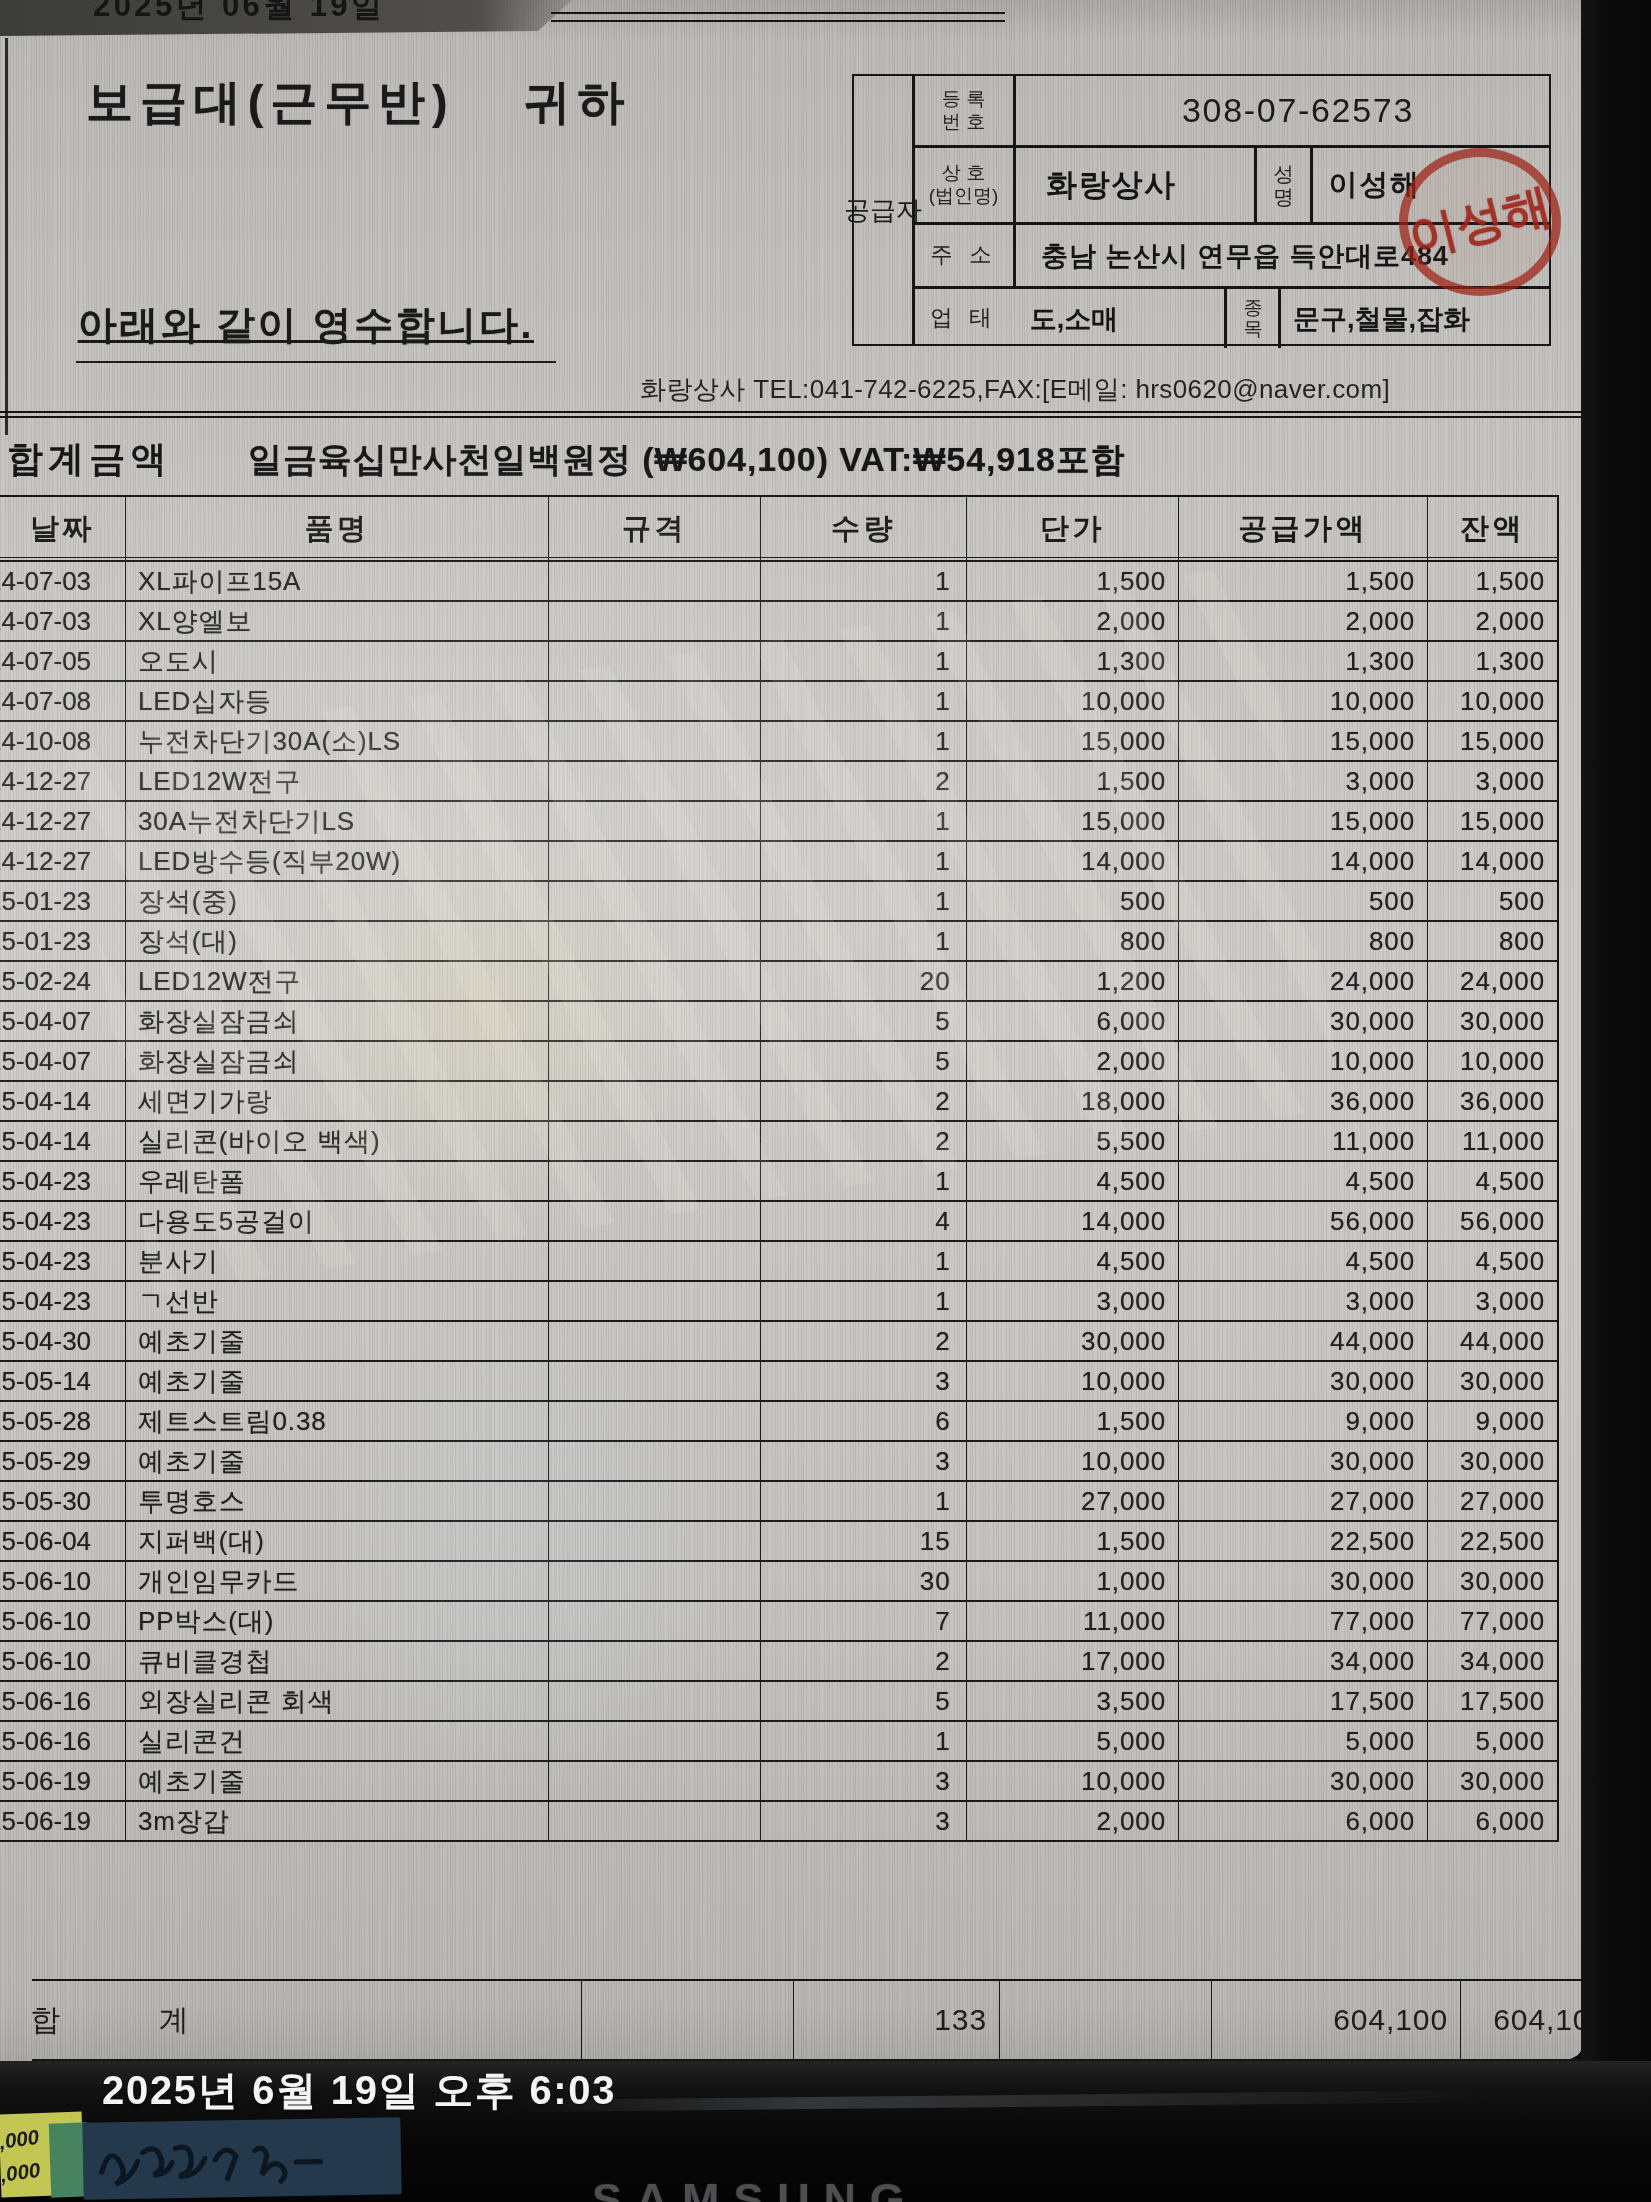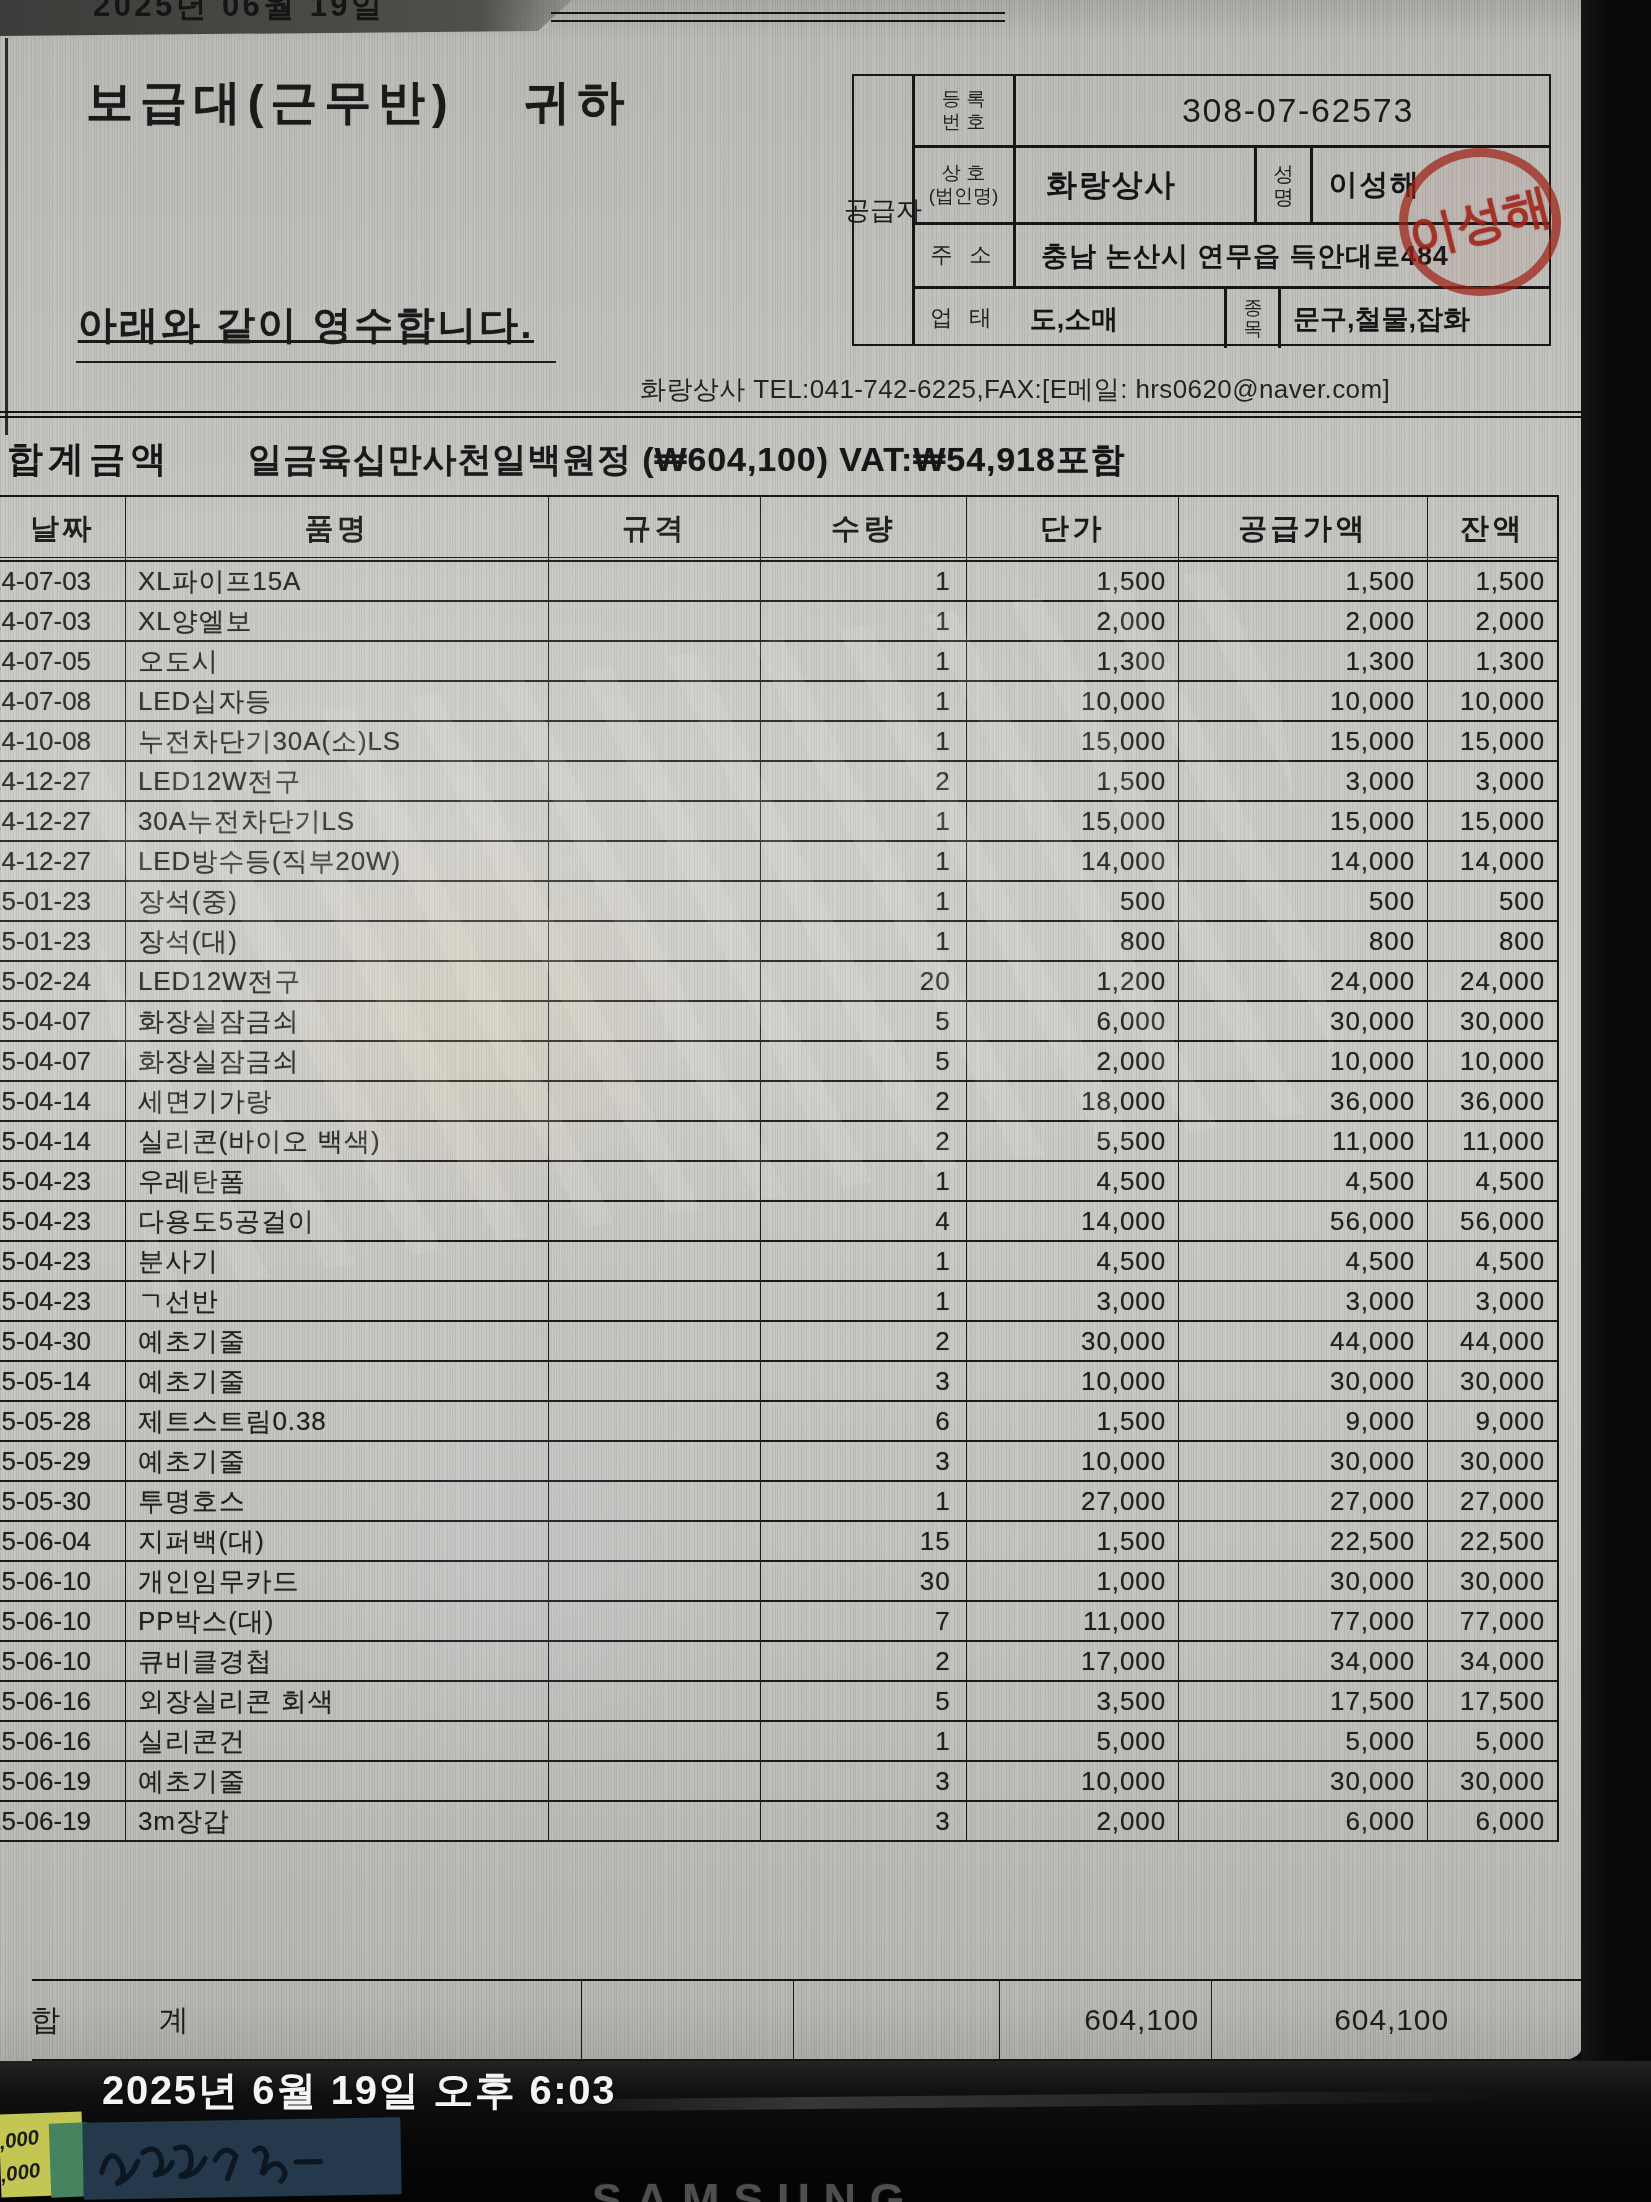--- a/index.html
+++ b/index.html
@@ -490,20 +490,21 @@
           <div class="c num unit">2,000</div>
           <div class="c num supply">6,000</div>
           <div class="c num bal">6,000</div>
         </div>
         </div>
     </div>
 
     <div class="total-row">
       <div class="c tlabel">합 계</div>
       <div class="c"></div>
+      <div class="c num">133</div>
       <div class="c num"></div>
       <div class="c num">604,100</div>
       <div class="c num">604,100</div>
     </div>
 
     <div class="glare g1"></div>
     <div class="glare g2"></div>
     <div class="glare g3"></div>
     <div class="glare g4"></div>
   </div>

